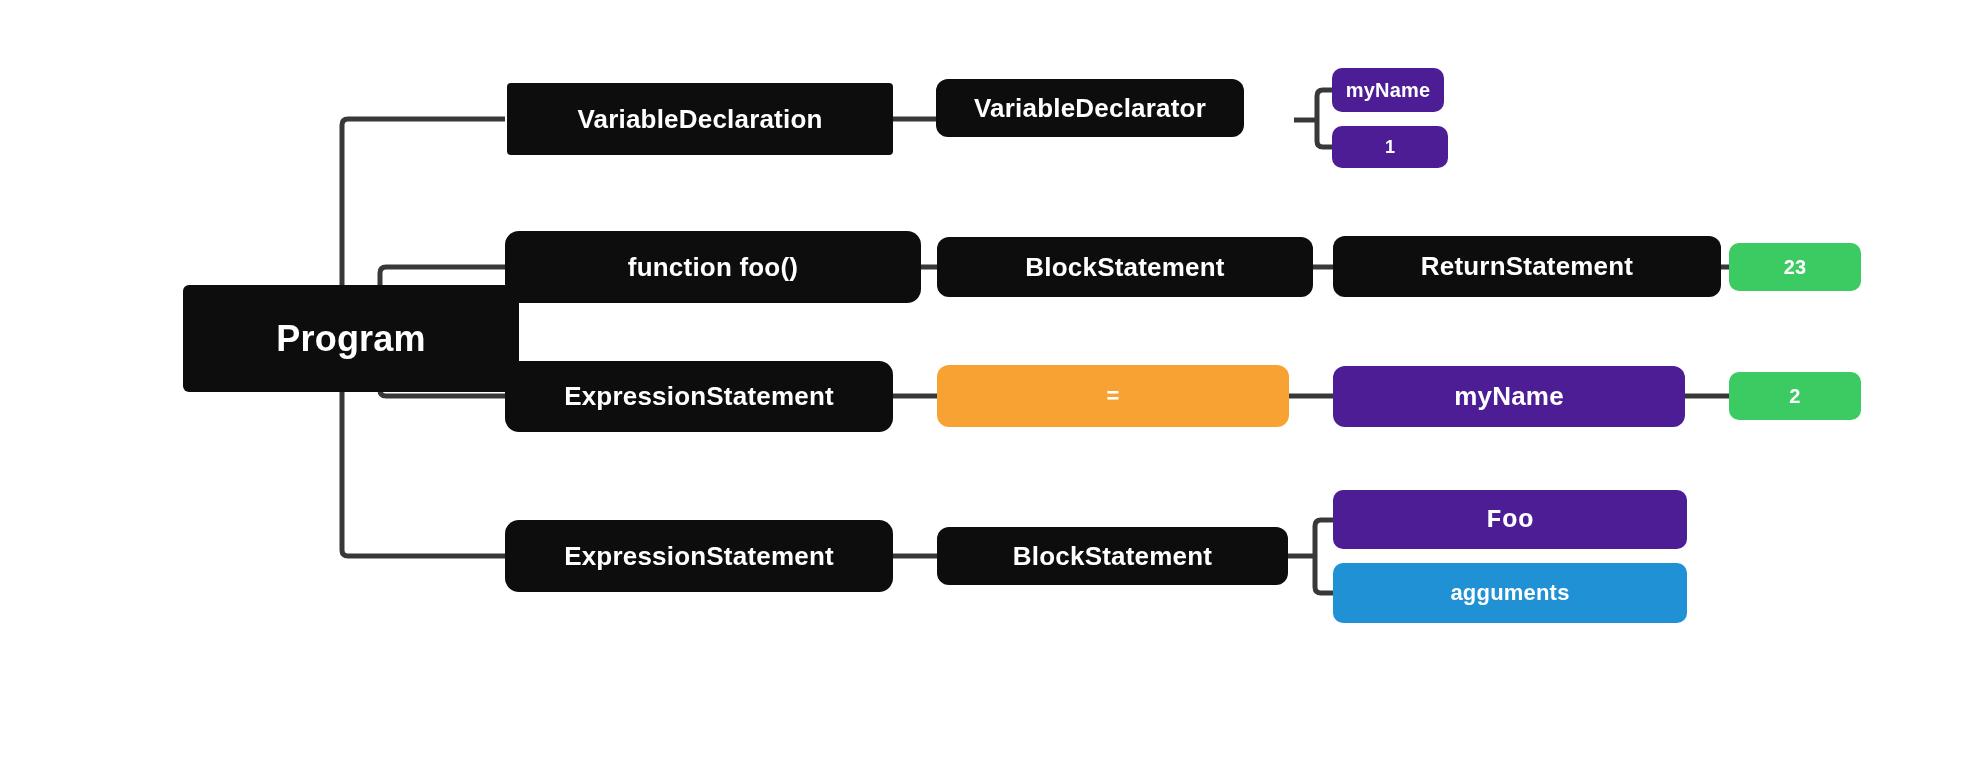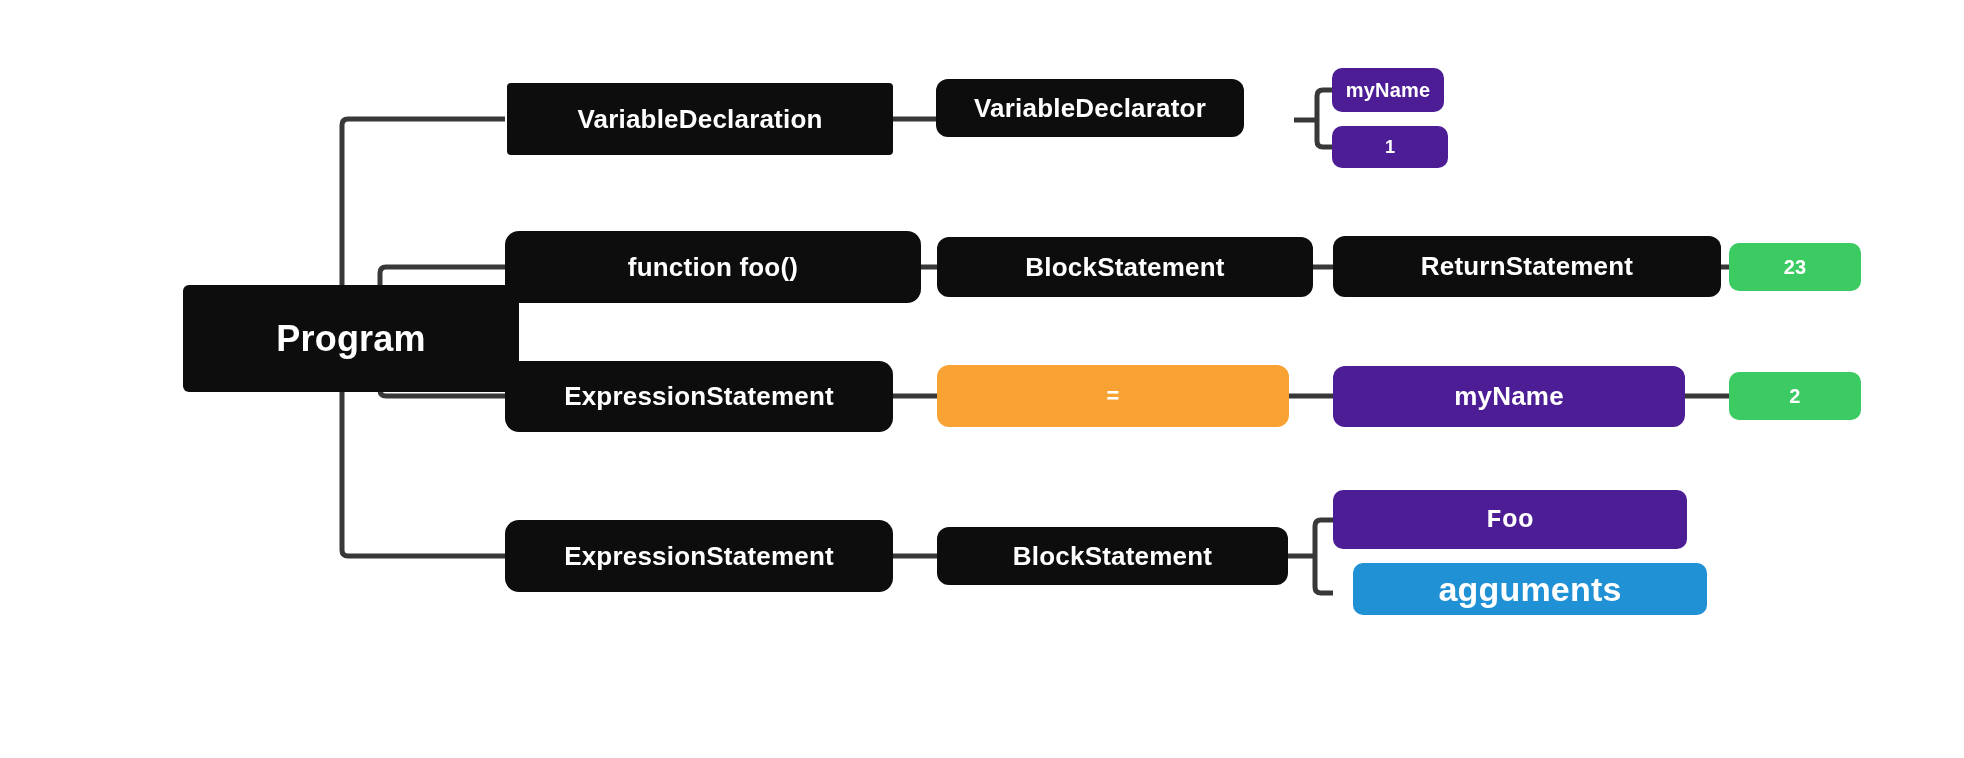--- a/index.html
+++ b/index.html
@@ -45,21 +45,21 @@
   .n-blockstmt      { left:937px;  top:237px; width:376px; height:60px;  border-radius:12px; font-size:26px; }
   .n-returnstmt     { left:1333px; top:236px; width:388px; height:61px;  border-radius:12px; font-size:26px; }
   .n-val23          { left:1729px; top:243px; width:132px; height:48px;  border-radius:10px; font-size:20px; }
   .n-exprstmt1      { left:505px;  top:361px; width:388px; height:71px;  border-radius:14px; font-size:26px; }
   .n-assign         { left:937px;  top:365px; width:352px; height:62px;  border-radius:12px; font-size:22px; font-weight:700; }
   .n-myname-target  { left:1333px; top:366px; width:352px; height:61px;  border-radius:12px; font-size:26px; }
   .n-val2           { left:1729px; top:372px; width:132px; height:48px;  border-radius:10px; font-size:20px; }
   .n-exprstmt2      { left:505px;  top:520px; width:388px; height:72px;  border-radius:14px; font-size:26px; }
   .n-callexpr       { left:937px;  top:527px; width:351px; height:58px;  border-radius:12px; font-size:26px; }
   .n-foo            { left:1333px; top:490px; width:354px; height:59px;  border-radius:10px; font-size:26px;font-family:Liberation Mono, monospace; }
-  .n-agguments      { left:1333px; top:563px; width:354px; height:52px;  border-radius:10px; font-size:34px;margin-left:20px; }
+  .n-agguments      { left:1333px; top:563px; width:354px; height:60px;  border-radius:10px; font-size:22px; }
 </style>
 </head>
 <body>
 
 <div id="canvas">
 
   <svg id="connectors" viewBox="0 0 1964 758" xmlns="http://www.w3.org/2000/svg">
     <g stroke="#383838" stroke-width="5" fill="none">
 
       <path d="M 505 119 H 348 Q 342 119 342 125 V 550 Q 342 556 348 556 H 505"></path>

